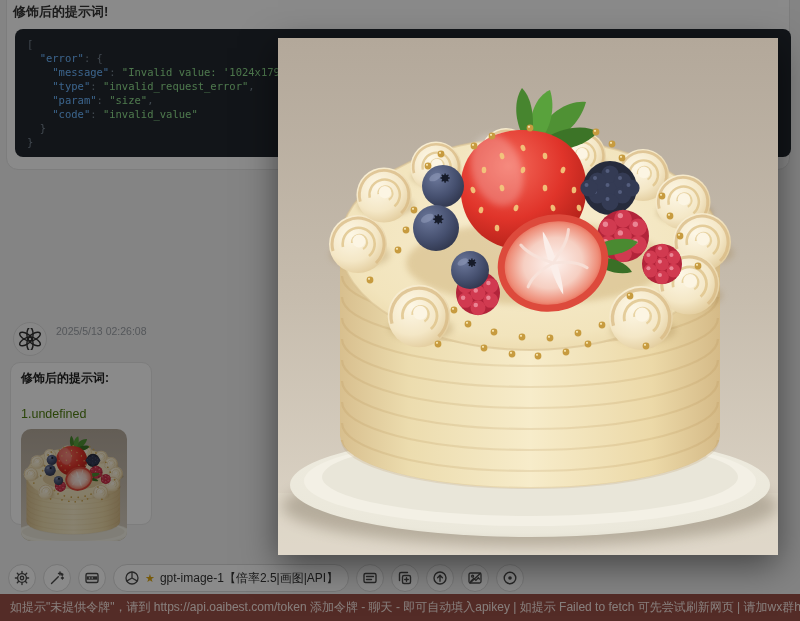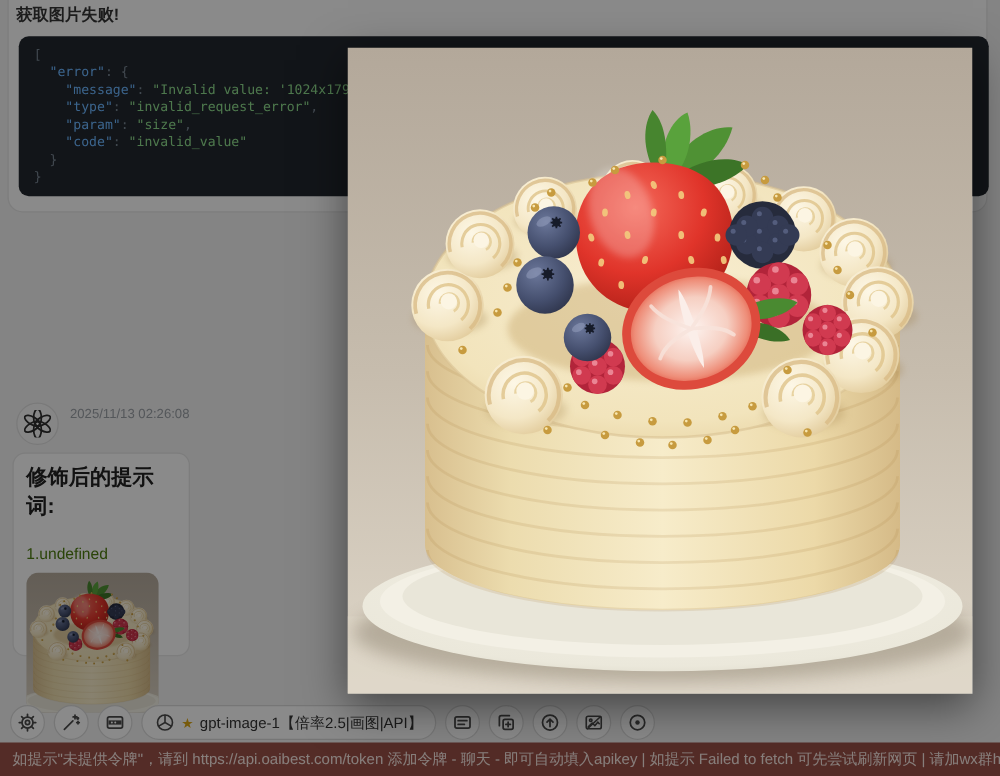--- a/index.html
+++ b/index.html
@@ -21,21 +21,21 @@
   .cl .s{color:#8ddb8c}
   .cl .p{color:#768390}
   
   .msg-head{position:absolute;left:13px;top:322px;display:flex;gap:9px}
   .avatar{width:34px;height:34px;border-radius:50%;background:#f5f5f5;border:1px solid #ddd;
     display:flex;align-items:center;justify-content:center;box-sizing:border-box}
   .model-line{font-size:12.5px;font-weight:700;color:#151515;margin-top:4px;white-space:nowrap}
   .star{color:#d9a514;margin-right:3px;font-size:12px}
   .timestamp{font-size:10.5px;color:#9a9fa5;margin-top:3px}
   #bubble-prompt{left:10px;top:362px;width:142px;height:163px;padding:7px 10px;border-radius:10px}
-  .prompt-label{font-size:17px;font-weight:700;color:#222}
+  .prompt-label{font-size:12px;font-weight:700;color:#222}
   .prompt-value{font-size:12.5px;color:#4d7c0f;margin-top:20px}
   .thumb{margin-top:8px;width:106px;height:112px;border-radius:10px;overflow:hidden;cursor:pointer}
   .thumb svg{display:block;width:100%;height:100%}
   
   .toolbar{position:absolute;left:0;top:562px;width:100%;height:32px;display:flex;align-items:center;
     gap:7px;padding-left:8px;box-sizing:border-box}
   .tb{height:28px;min-width:28px;border-radius:14px;background:#fcfcfc;border:1px solid #d8d8d8;
     display:flex;align-items:center;justify-content:center;padding:0;cursor:pointer;font-family:inherit}
   .tb svg{display:block}
   .tb.pill{padding:0 10px;gap:5px}
@@ -50,39 +50,39 @@
     box-shadow:0 10px 34px rgba(0,0,0,.5);cursor:pointer}
   .lightbox svg{display:block;width:100%;height:100%}
   .hiddefs{position:absolute;width:0;height:0;overflow:hidden}
 </style>
 </head>
 <body>
 
 <div>
 
   <div class="bubble" id="bubble-error">
-    <div class="err-title">获取图片失败!</div>
+    <div class="err-title">修饰后的提示词!</div>
     <pre class="codeblock" id="codeblock"><div class="cl"><span class="p">[</span></div><div class="cl"><span class="p">  </span><span class="k">"error"</span><span class="p">: </span><span class="p">{</span></div><div class="cl"><span class="p">    </span><span class="k">"message"</span><span class="p">: </span><span class="s">"Invalid value: '1024x1792'. Supported values are: '1024x1024', '1536x1024', '1024x1536', and 'auto'."</span><span class="p">,</span></div><div class="cl"><span class="p">    </span><span class="k">"type"</span><span class="p">: </span><span class="s">"invalid_request_error"</span><span class="p">,</span></div><div class="cl"><span class="p">    </span><span class="k">"param"</span><span class="p">: </span><span class="s">"size"</span><span class="p">,</span></div><div class="cl"><span class="p">    </span><span class="k">"code"</span><span class="p">: </span><span class="s">"invalid_value"</span></div><div class="cl"><span class="p">  }</span></div><div class="cl"><span class="p">}</span></div></pre>
   </div>
 
   <div class="msg-head">
     <div class="avatar">
       <svg width="22" height="22" viewBox="0 0 20 20">
         <g transform="translate(10 10)" stroke="#2f2f2f" stroke-width="1.3" fill="none">
           <ellipse rx="2.8" ry="6.2" cy="-4.4"></ellipse>
           <ellipse rx="2.8" ry="6.2" cy="-4.4" transform="rotate(60)"></ellipse>
           <ellipse rx="2.8" ry="6.2" cy="-4.4" transform="rotate(120)"></ellipse>
           <ellipse rx="2.8" ry="6.2" cy="-4.4" transform="rotate(180)"></ellipse>
           <ellipse rx="2.8" ry="6.2" cy="-4.4" transform="rotate(240)"></ellipse>
           <ellipse rx="2.8" ry="6.2" cy="-4.4" transform="rotate(300)"></ellipse>
         </g>
       </svg>
     </div>
     <div>
-      <div class="timestamp">2025/11/13 02:26:08</div>
+      <div class="timestamp">2025/5/13 02:26:08</div>
     </div>
   </div>
 
   <div class="bubble" id="bubble-prompt">
     <div class="prompt-label">修饰后的提示词:</div>
     <div class="prompt-value">1.undefined</div>
     <div class="thumb">
       <svg viewBox="40 20 430 460" preserveAspectRatio="xMidYMid slice">
           <use href="#cake-scene" width="500" height="517"></use>
         </svg>

